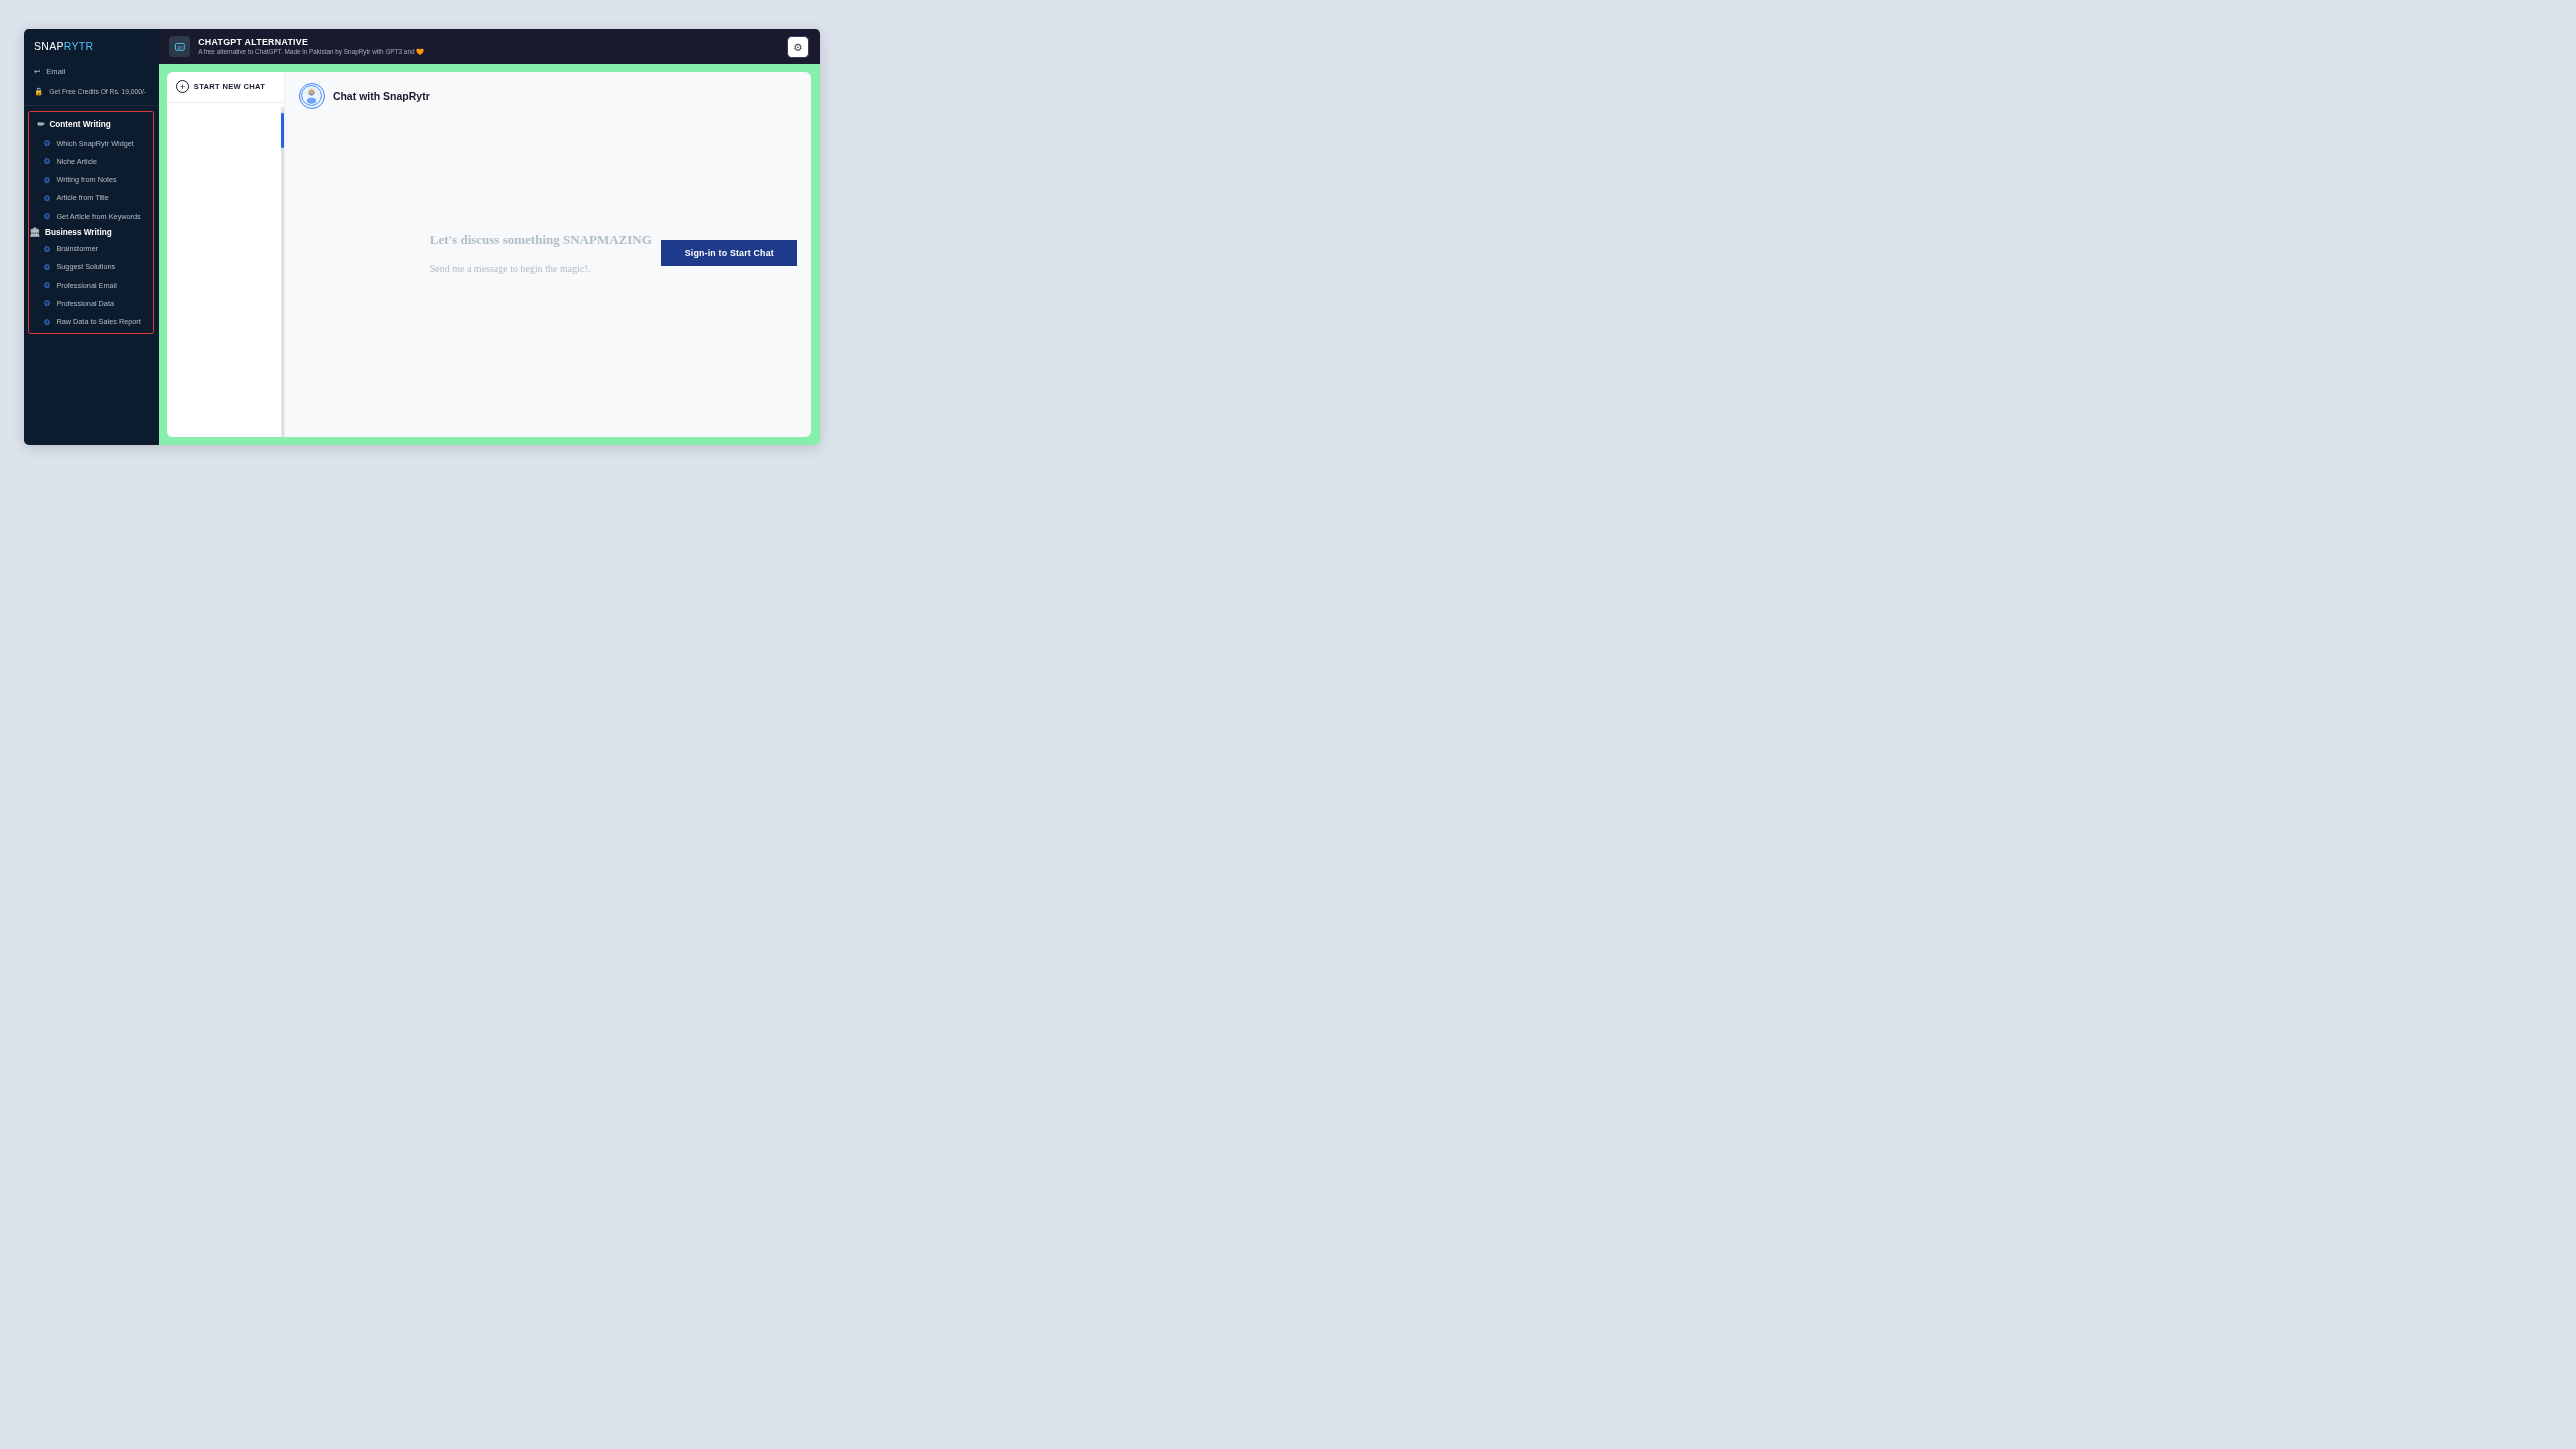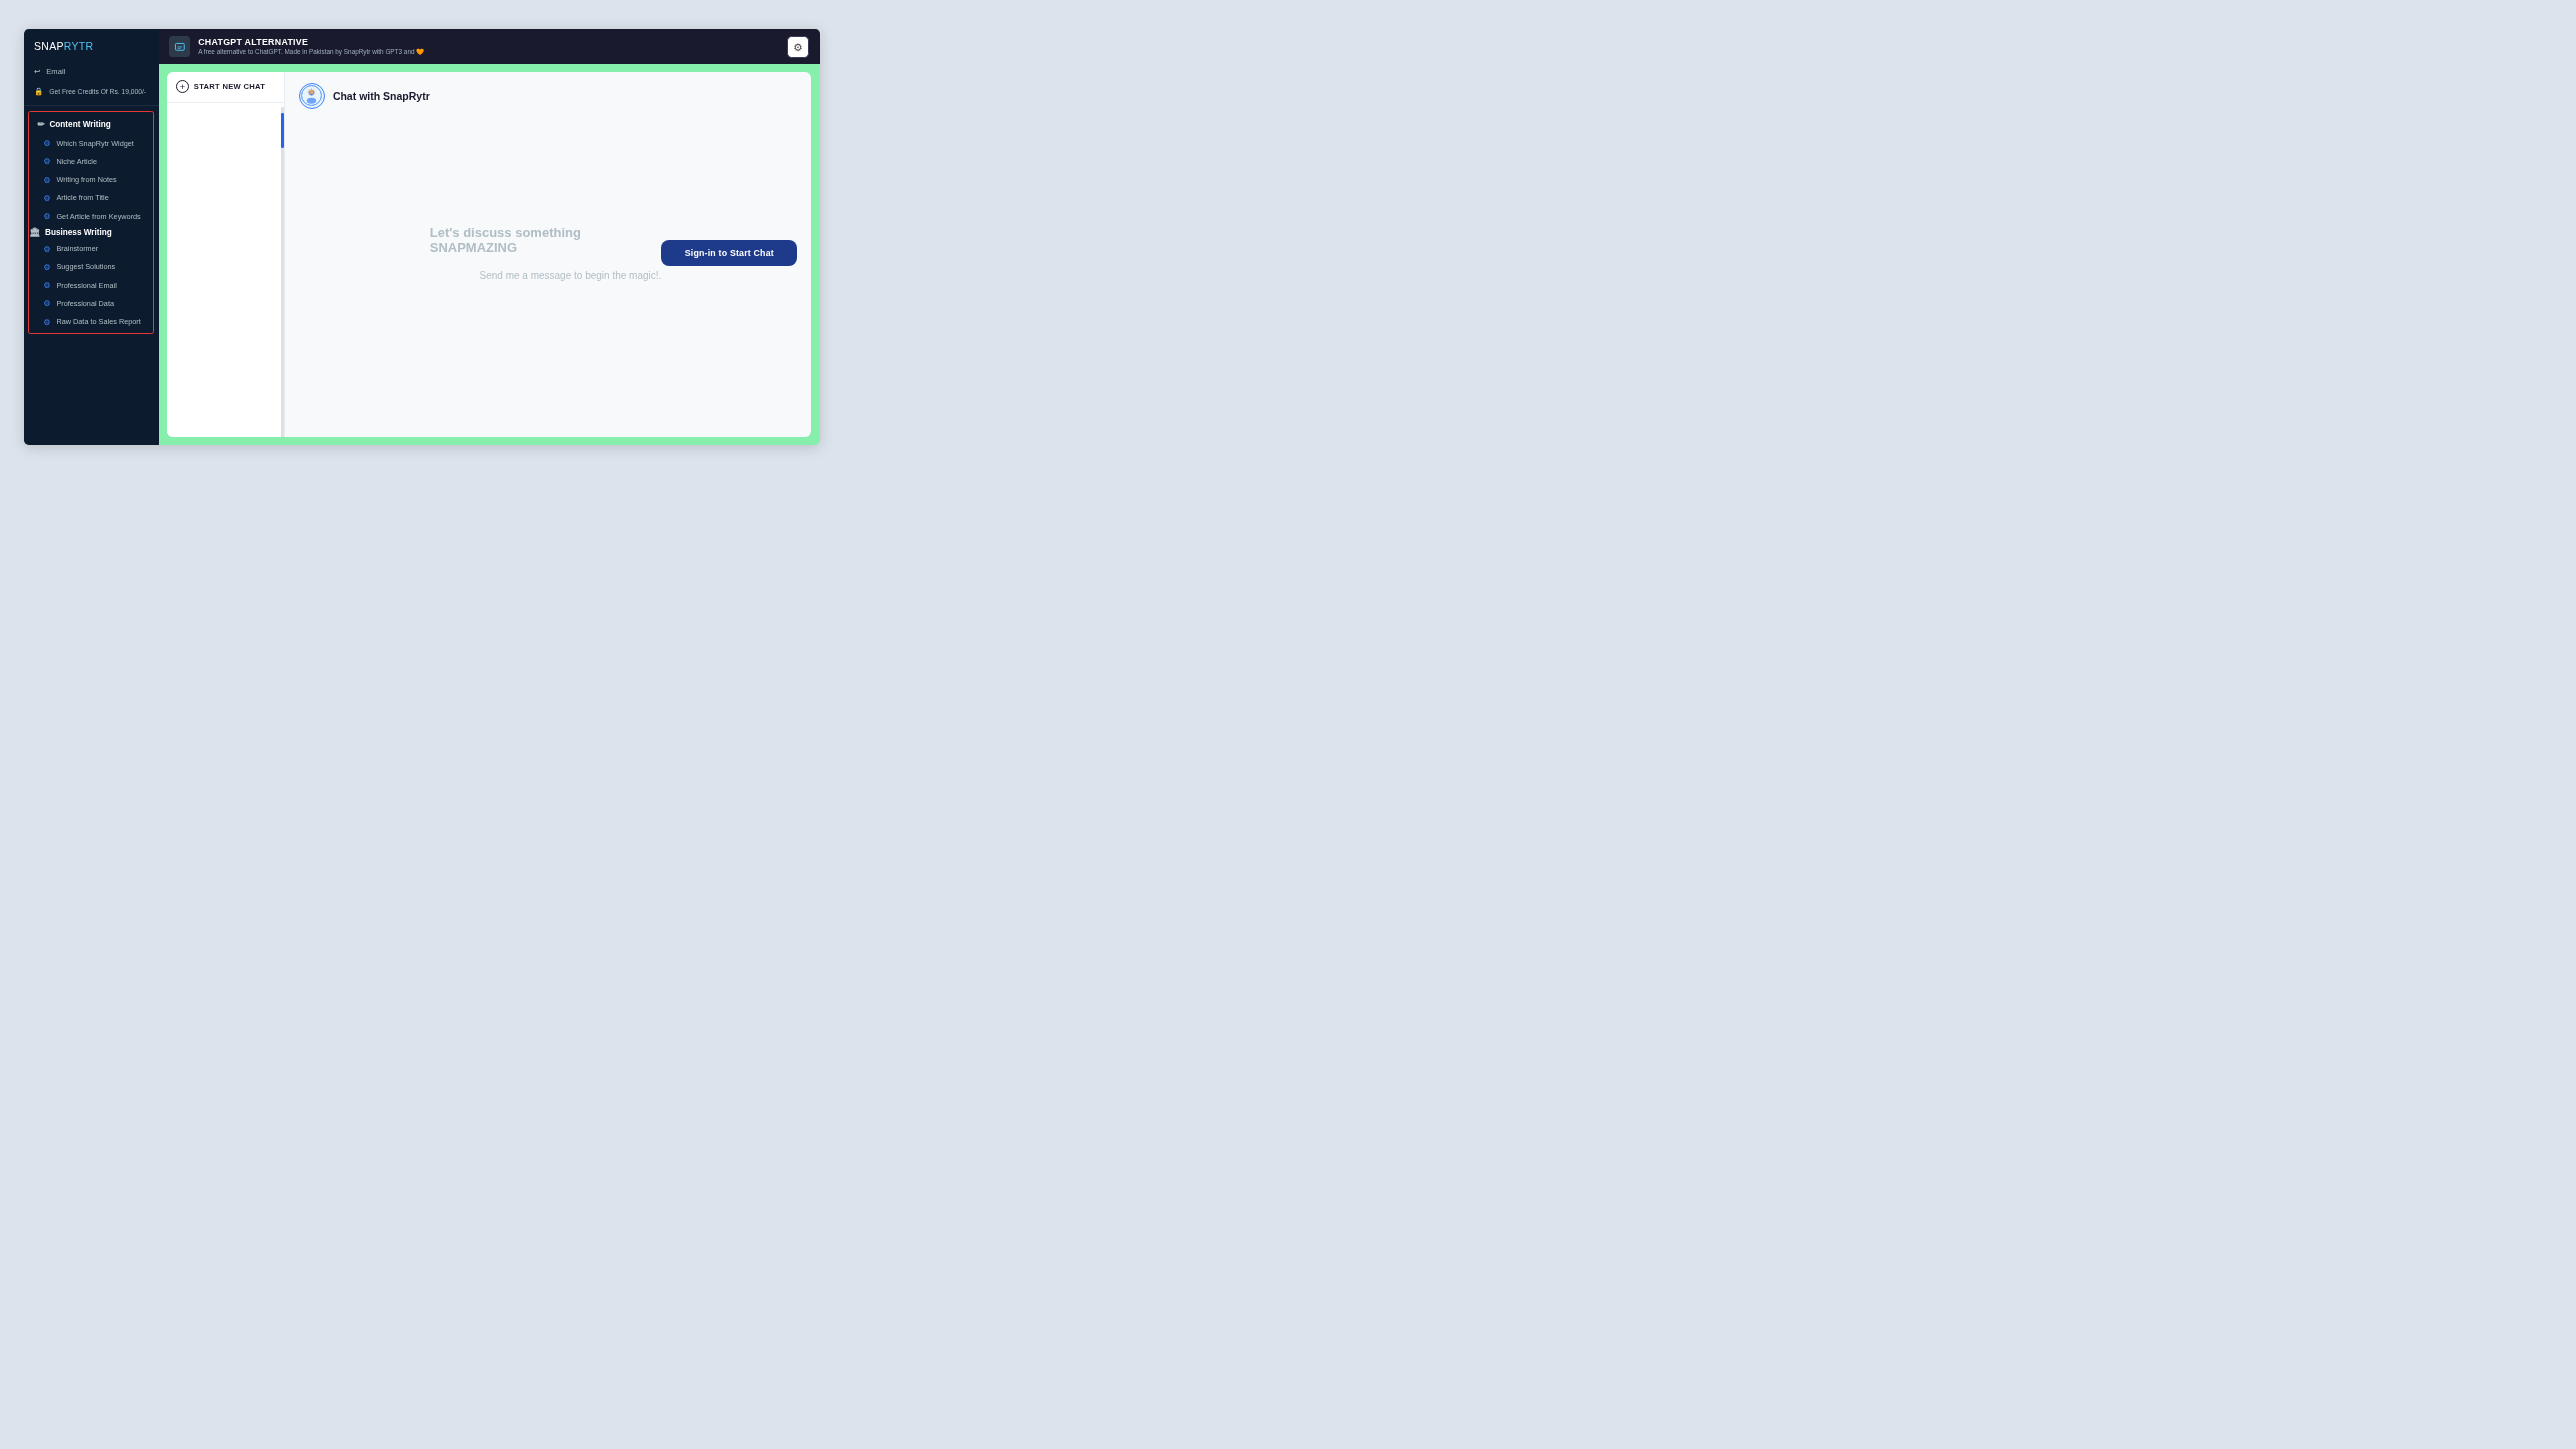--- a/index.html
+++ b/index.html
@@ -233,39 +233,40 @@
       overflow: hidden;
     }
     .chat-title {
       font-size: 10.5px;
       font-weight: 700;
       color: #1a1a2e;
     }
     .chat-empty-state {
       display: flex;
       flex-direction: column;
-      align-items: flex-end;
+      align-items: flex-start;
       justify-content: center;
       flex: 1;
       gap: 15px;
+      font-family: Liberation Serif, serif;
     }
     .chat-empty-title {
       font-size: 13px;
       font-weight: 700;
       color: #b0bec5;
     }
     .chat-empty-subtitle {
       font-size: 10px;
       color: #b0bec5;
     }
     .sign-in-btn {
       background: #1e3a8a;
       color: #fff;
       border: none;
-      border-radius: 8px;
+      border-radius: 0;
       padding: 8.2px 23.4px;
       font-size: 8.8px;
       font-weight: 600;
       cursor: pointer;
       letter-spacing: 0.2px;
     }
 
     
     .scroll-indicator {
       position: absolute;

